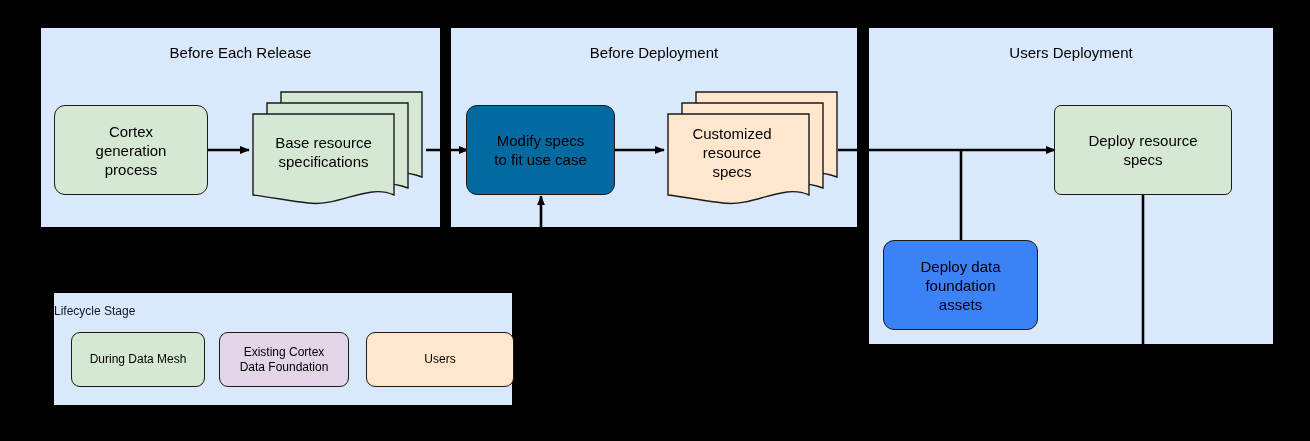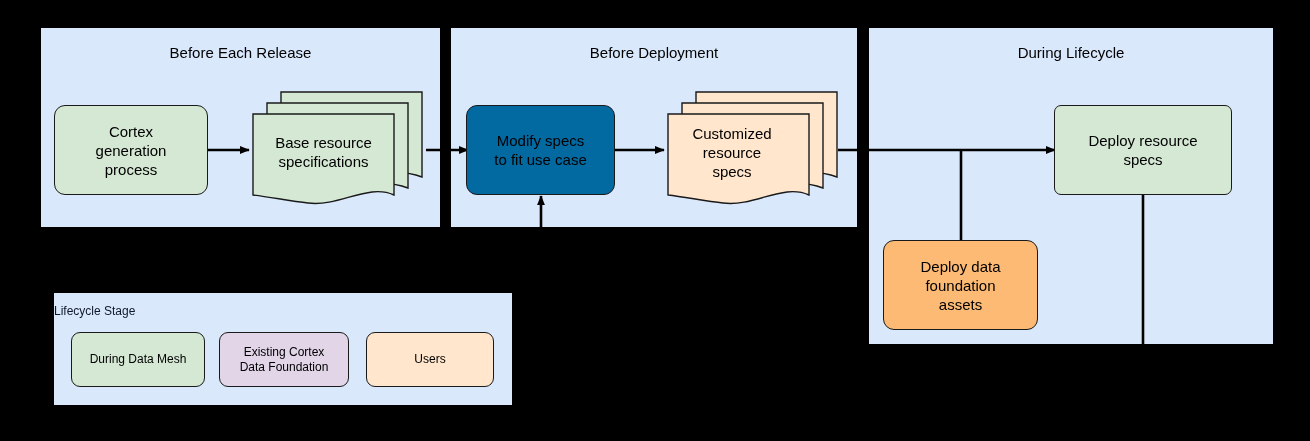--- a/index.html
+++ b/index.html
@@ -53,21 +53,21 @@
     justify-content: center;
     text-align: center;
     color: #000000;
     font-size: 15px;
     line-height: 19px;
     padding: 2px 6px;
     white-space: pre-line;
   }
   .node.green  { background: #d5e8d4; }
   .node.peach  { background: #0369a1; }
-  .node.purple { background: #fdba74; }
+  .node.purple { background: #3b82f6; }
 
   .legend-node {
     position: absolute;
     box-sizing: border-box;
     border: 1.4px solid #1a1a1a;
     border-radius: 9px;
     display: flex;
     align-items: center;
     justify-content: center;
     text-align: center;
@@ -111,21 +111,21 @@
 
   <div class="panel" style="left:41px; top:28px; width:399px; height:199px;">
     <div class="panel-title" style="top:16px;">Before Each Release</div>
   </div>
 
   <div class="panel" style="left:451px; top:28px; width:406px; height:199px;">
     <div class="panel-title" style="top:16px;">Before Deployment</div>
   </div>
 
   <div class="panel" style="left:869px; top:28px; width:404px; height:316px;">
-    <div class="panel-title" style="top:16px;">During Lifecycle</div>
+    <div class="panel-title" style="top:16px;">Users Deployment</div>
   </div>
 
   <svg class="conn" viewBox="0 0 1310 441" width="1310" height="441" xmlns="http://www.w3.org/2000/svg">
     <defs>
       <marker id="arrowhead" markerWidth="10" markerHeight="8" refX="9.2" refY="4" orient="auto" markerUnits="userSpaceOnUse">
         <path d="M0,0 L10,4 L0,8 Z" fill="#000000"></path>
       </marker>
     </defs>
 
     <g>
@@ -201,15 +201,15 @@
 
   <div class="panel" style="left:54px; top:293px; width:458px; height:112px;">
     <div class="legend-title" style="top:11px;">Lifecycle Stage</div>
   </div>
 
   <div class="legend-node green" style="left:71px; top:332px; width:134px; height:55px;">During Data Mesh</div>
 
   <div class="legend-node purple" style="left:219px; top:332px; width:130px; height:55px;">Existing Cortex
 Data Foundation</div>
 
-  <div class="legend-node peach" style="left:366px; top:332px; width:128px; height:55px;">Users</div>
+  <div class="legend-node peach" style="left:366px; top:332px; width:148px; height:55px;">Users</div>
 
 </div>
 
 </body></html>

